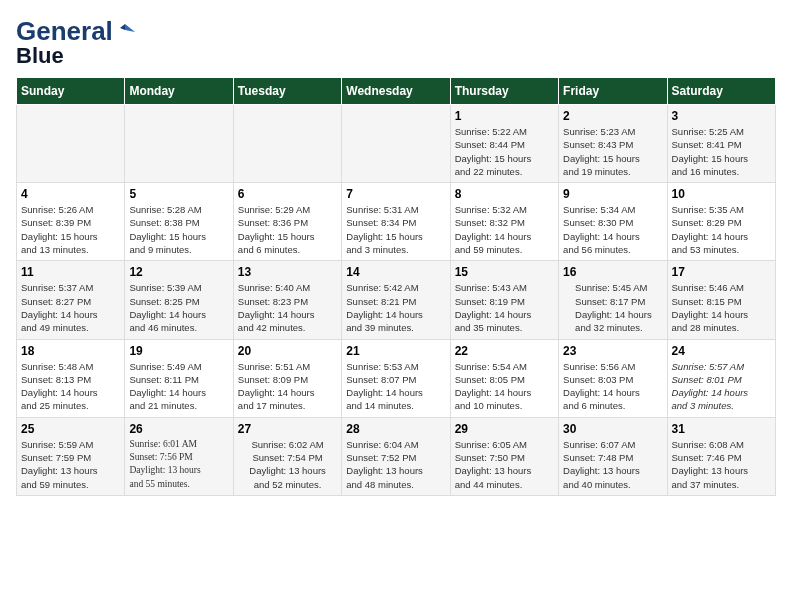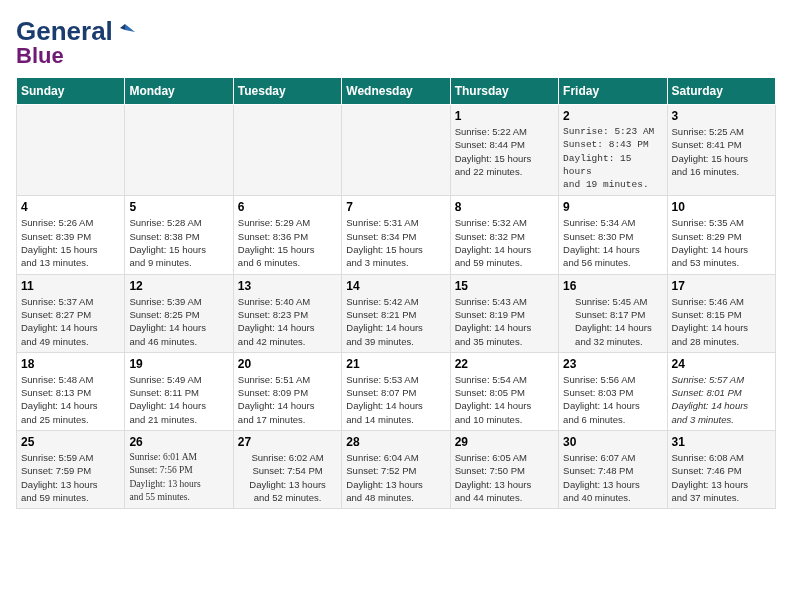--- a/index.html
+++ b/index.html
@@ -32,21 +32,21 @@
     .location {
       font-size: 16px;
       color: #333;
     }
     table {
       width: 100%;
       border-collapse: collapse;
       table-layout: fixed;
     }
     thead tr th {
-      background-color: #0f766e;
+      background-color: #14532d;
       color: #fff;
       font-size: 12px;
       padding: 6px 4px;
       text-align: left;
       border: 1px solid #fff;
     }
     tbody tr td {
       border: 1px solid #ddd;
       vertical-align: top;
       padding: 4px;
@@ -80,21 +80,21 @@
 
 <div class="header">
   <div class="logo">
     <div style="display:flex;align-items:center;">
       <span style="font-size:26px;font-weight:bold;color:#1a3c6e;">General</span>
       <svg width="20" height="20" viewBox="0 0 20 20" style="margin-left:2px;">
         <polygon points="10,2 20,10 10,8" fill="#2e6db4"></polygon>
         <polygon points="10,2 10,8 5,6" fill="#1a3c6e"></polygon>
       </svg>
     </div>
-    <span style="font-size:22px;font-weight:bold;color:#701a75;margin-top:-4px;">Blue</span>
+    <span style="font-size:22px;font-weight:bold;color:#0f172a;margin-top:-4px;">Blue</span>
   </div>
   <div class="title-area">
     <div class="month-year"></div>
     <div class="location"></div>
   </div>
 </div>
 
 <table>
   <thead>
     <tr id="header-row">
@@ -115,21 +115,21 @@
         <td class="empty-cell"></td>
         <td>
           <span class="day-number">1</span>
           <div class="cell-content" style="white-space: pre-line;">Sunrise: 5:22 AM
 Sunset: 8:44 PM
 Daylight: 15 hours
 and 22 minutes.</div>
         </td>
         <td>
           <span class="day-number">2</span>
-          <div class="cell-content" style="white-space: pre-line; font-family: Liberation Mono, monospace;">Sunrise: 5:23 AM
+          <div class="cell-content" style="white-space: pre-line;">Sunrise: 5:23 AM
 Sunset: 8:43 PM
 Daylight: 15 hours
 and 19 minutes.</div>
         </td>
         <td>
           <span class="day-number">3</span>
           <div class="cell-content" style="white-space: pre-line;">Sunrise: 5:25 AM
 Sunset: 8:41 PM
 Daylight: 15 hours
 and 16 minutes.</div>

